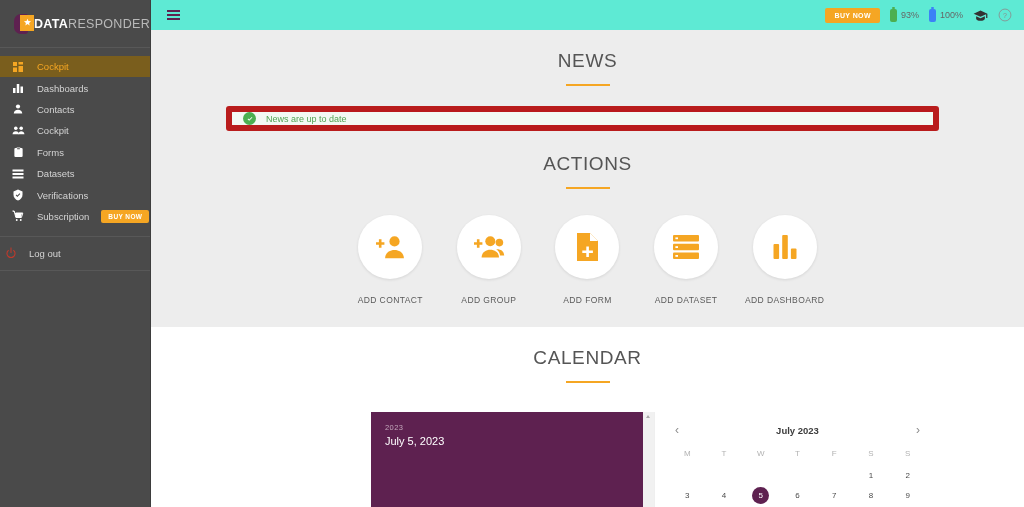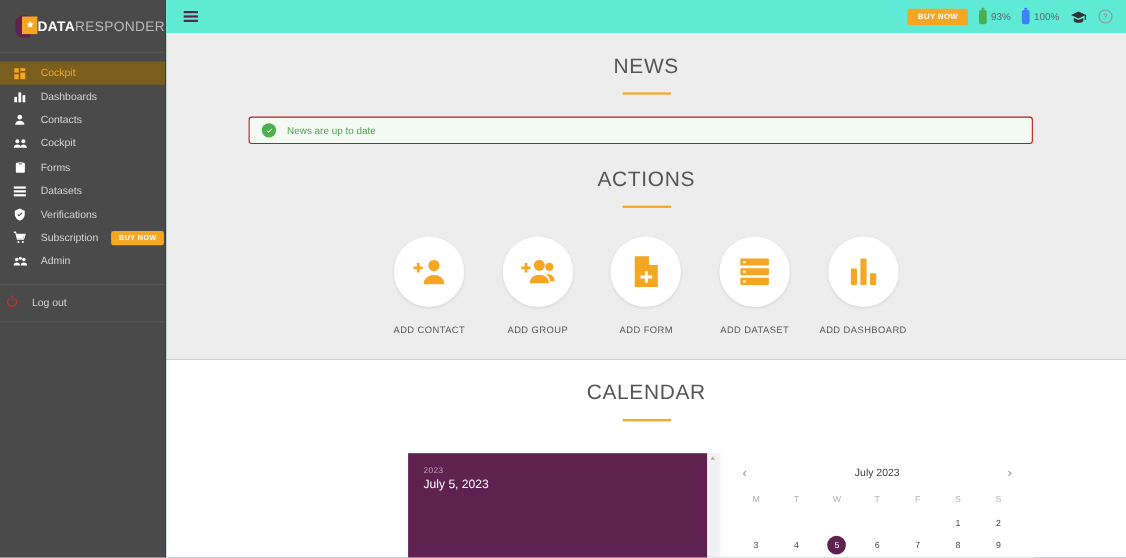--- a/index.html
+++ b/index.html
@@ -89,37 +89,37 @@
   }
   .meter { display: flex; align-items: center; gap: 4px; }
   .meter .bat { width: 7px; height: 13px; border-radius: 2px; position: relative; }
   .meter .bat::before {
     content: ''; position: absolute; top: -2px; left: 2px;
     width: 3px; height: 2px; border-radius: 1px; background: inherit;
   }
   .meter .val { font-size: 9px; color: #666; }
   .cap-icon, .help-icon { cursor: pointer; display: flex; align-items: center; }
 
-  .content { flex: 1; overflow: hidden; background: #0f766e; }
+  .content { flex: 1; overflow: hidden; background: #22c55e; }
 
   .sec-grey { background: #ededed; padding-top: 20px; padding-bottom: 22px; }
   .sec-white { background: #fff; padding-top: 20px; }
 
   .sec-title {
     text-align: center; font-size: 19px; color: #555;
     font-weight: normal; letter-spacing: .6px;
   }
   .sec-rule {
     width: 44px; height: 2px; background: #f5a623;
     margin: 12px auto 0 auto;
   }
 
   .news-wrap { padding: 20px 85px 0 75px; }
   .news-banner {
-    border: 1px solid #b91c1c; background: #f3f9f3;
+    border: 6px solid #b91c1c; background: #f3f9f3;
     border-radius: 3px; height: 25px;
     display: flex; align-items: center; padding-left: 11px; gap: 10px;
   }
   .news-check {
     width: 13px; height: 13px; border-radius: 50%;
     background: #4caf50; display: flex; align-items: center; justify-content: center;
   }
   .news-text { font-size: 9px; color: #52a352; }
 
   .actions-row {
@@ -163,21 +163,21 @@
     flex: 1; background: #fff; height: 122px; padding: 8px 14px 0 14px;
     border-left: 1px solid #efefef;
   }
   .cal-head { display: flex; align-items: center; height: 20px; }
   .cal-nav {
     color: #8c8c8c; font-size: 12px; cursor: pointer;
     width: 16px; text-align: center; line-height: 1;
   }
   .cal-month {
     flex: 1; text-align: center; font-size: 9.5px;
-    color: #3c3c3c; font-weight: normal;
+    color: #3c3c3c; font-weight: bold;
   }
   .cal-grid { display: grid; grid-template-columns: repeat(7, 1fr); margin-top: 6px; }
   .cal-dow {
     text-align: center; font-size: 8px; color: #b2b2b2;
     padding: 3px 0 7px 0;
   }
   .cal-day {
     text-align: center; font-size: 8px; color: #4a4a4a;
     height: 20px; display: flex; align-items: center; justify-content: center;
     cursor: pointer;
@@ -293,32 +293,20 @@
               <path d="M1 2h3.4l3.1 12.2h10.2l2.6-8.2H7.2"></path>
               <path d="M1 2h3.4l3.3 13h11.1l2.8-9H7.5" fill="none" stroke="#ffffff" stroke-width="2"></path>
               <circle cx="9.5" cy="20" r="1.9"></circle>
               <circle cx="17.5" cy="20" r="1.9"></circle>
             </svg>
         </span>
         <span class="nav-label">Subscription</span>
         <span class="badge-buy">BUY NOW</span>
       </div>
 
-      <div class="nav-item">
-        <span class="ico">
-          <svg width="13" height="13" viewBox="0 0 24 24">
-              <circle cx="6" cy="9" r="3"></circle>
-              <circle cx="18" cy="9" r="3"></circle>
-              <circle cx="12" cy="7" r="2.6"></circle>
-              <path d="M0.5 19c0-3 2.4-4.8 5.5-4.8S11.5 16 11.5 19z"></path>
-              <path d="M12.5 19c0-3 2.4-4.8 5.5-4.8S23.5 16 23.5 19z"></path>
-            </svg>
-        </span>
-        <span class="nav-label">Admin</span>
-      </div>
 
       <div class="nav-divider"></div>
 
       <div class="logout-item">
         <span class="ico">
           <svg width="12" height="12" viewBox="0 0 24 24">
               <path d="M11 1h2v11h-2z"></path>
               <path d="M12 22a9 9 0 0 1-5.3-16.3l1.2 1.6a7 7 0 1 0 8.2 0l1.2-1.6A9 9 0 0 1 12 22z"></path>
             </svg>
         </span>

